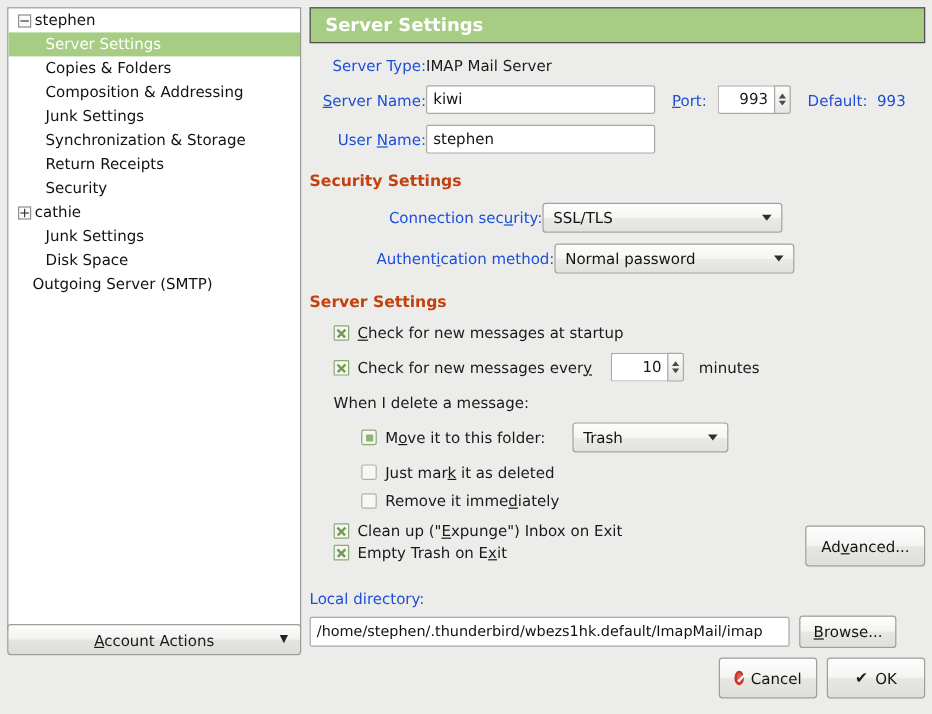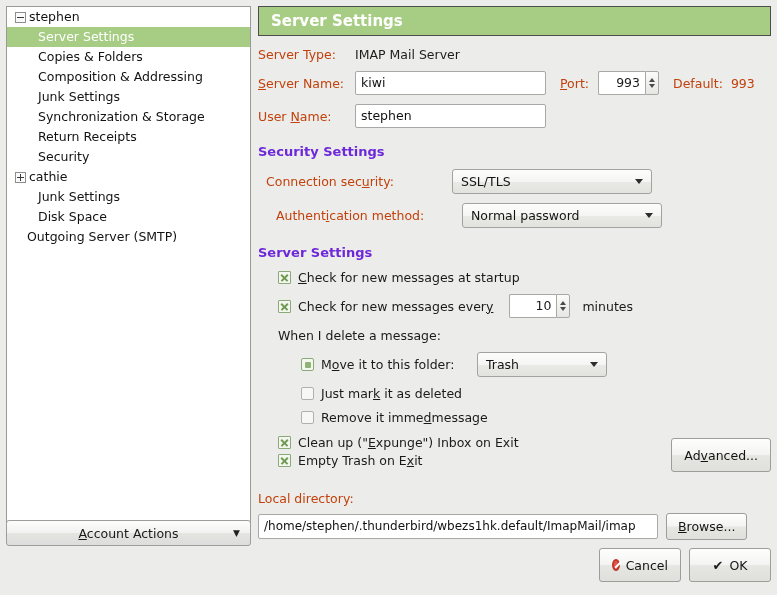--- a/index.html
+++ b/index.html
@@ -110,21 +110,21 @@
     font-weight: bold;
     font-size: 15px;
   }
 
   .row {
     display: flex;
     align-items: center;
     margin-top: 9px;
     white-space: nowrap;
   }
-  .lbl { font-size: 12.5px; color: #c2410c; }
+  .lbl { font-size: 12.5px; color: #1d4ed8; text-align: right; }
   .lbl.w { width: 97px; flex: 0 0 auto; }
   .val { font-size: 12.5px; color: #1c1c1c; }
 
   .textbox {
     background: #ffffff;
     border: 1px solid #a8a8a4;
     box-sizing: border-box;
     height: 24px;
     line-height: 22px;
     padding: 0 5px;
@@ -172,21 +172,21 @@
     width: 0; height: 0;
     border-left: 3px solid transparent;
     border-right: 3px solid transparent;
   }
   .spinbox .arrows i.up { border-bottom: 4px solid #4a4a4a; }
   .spinbox .arrows i.down { border-top: 4px solid #4a4a4a; }
 
   .group-title {
     font-weight: bold;
     font-size: 13px;
-    color: #6d28d9;
+    color: #c2410c;
     margin-top: 16px;
   }
 
   .dropdown {
     height: 25px;
     box-sizing: border-box;
     border: 1px solid #a2a29e;
     border-radius: 3px;
     background: linear-gradient(to bottom, #fdfdfd 0%, #f5f5f3 50%, #e9e9e6 52%, #e2e2df 100%);
     display: flex;
@@ -444,21 +444,21 @@
       </div>
     </div>
 
     <div class="opt-row ind2" style="margin-top:9px;">
       <span class="rad off chk-empty" style="border:1px solid #b0b0ac; background:#f7f7f5;"></span>
       <span><span>Just mar</span><u>k</u><span> it as deleted</span></span>
     </div>
 
     <div class="opt-row ind2" style="margin-top:9px;">
       <span class="rad off" style="border:1px solid #b0b0ac; background:#f7f7f5;"></span>
-      <span><span>Remove it imme</span><u>d</u><span>message</span></span>
+      <span><span>Remove it imme</span><u>d</u><span>iately</span></span>
     </div>
 
     <div class="opt-row ind1" style="margin-top:10px;">
       <span class="chk on"></span>
       <span><span>Clean up ("</span><u>E</u><span>xpunge") Inbox on Exit</span></span>
     </div>
 
     <div class="opt-row ind1" style="margin-top:3px;">
       <span class="chk on"></span>
       <span><span>Empty Trash on E</span><u>x</u><span>it</span></span>

